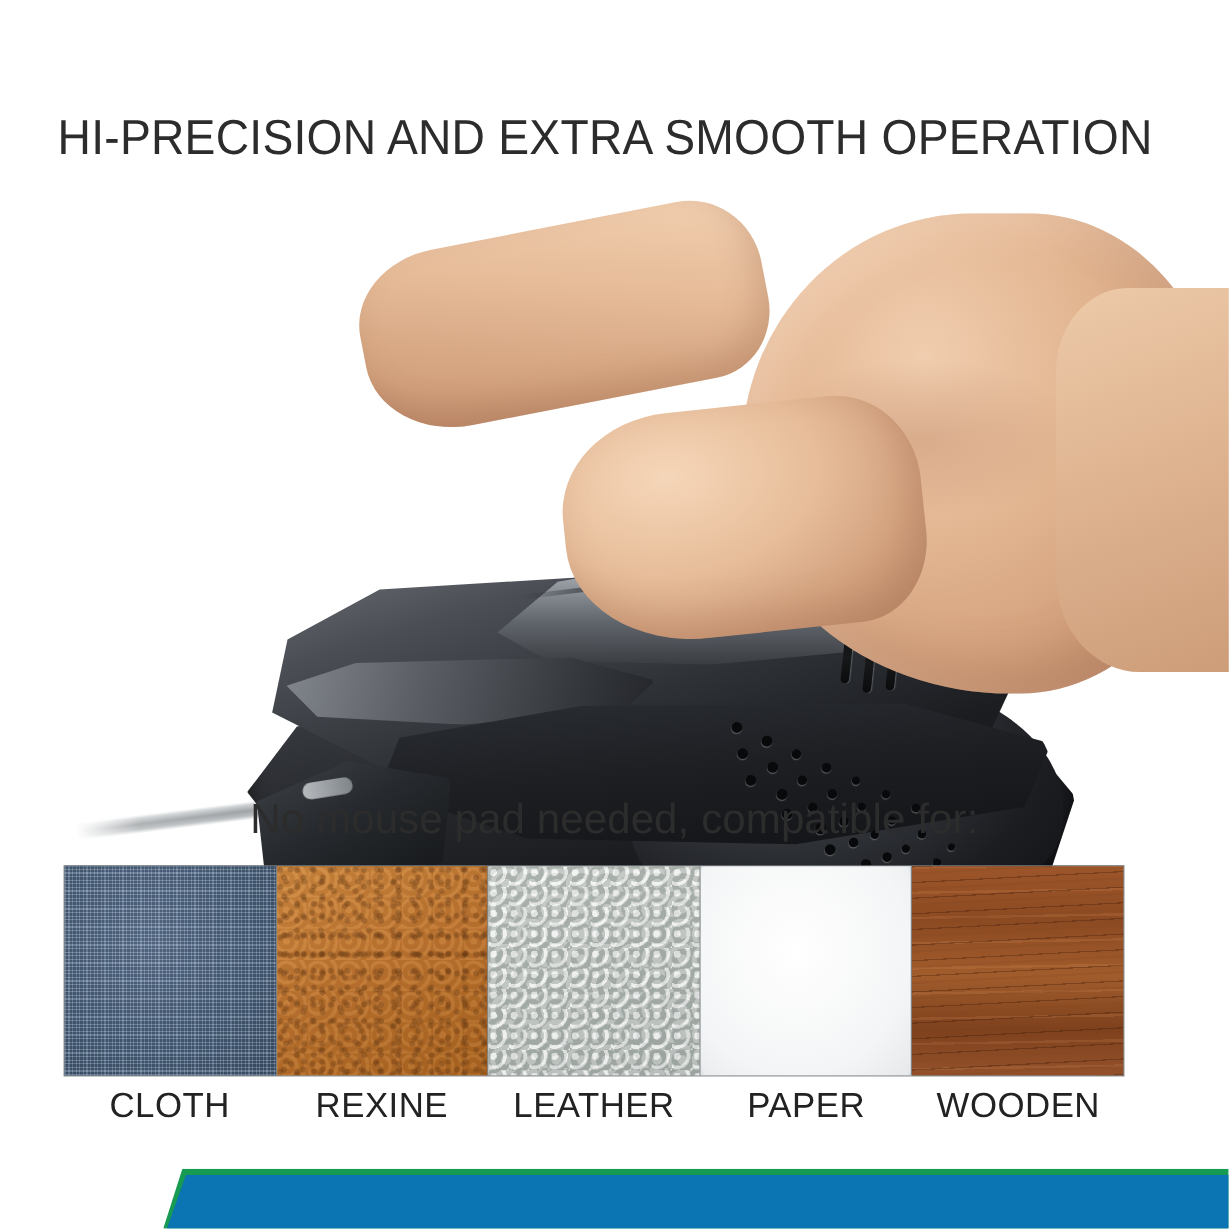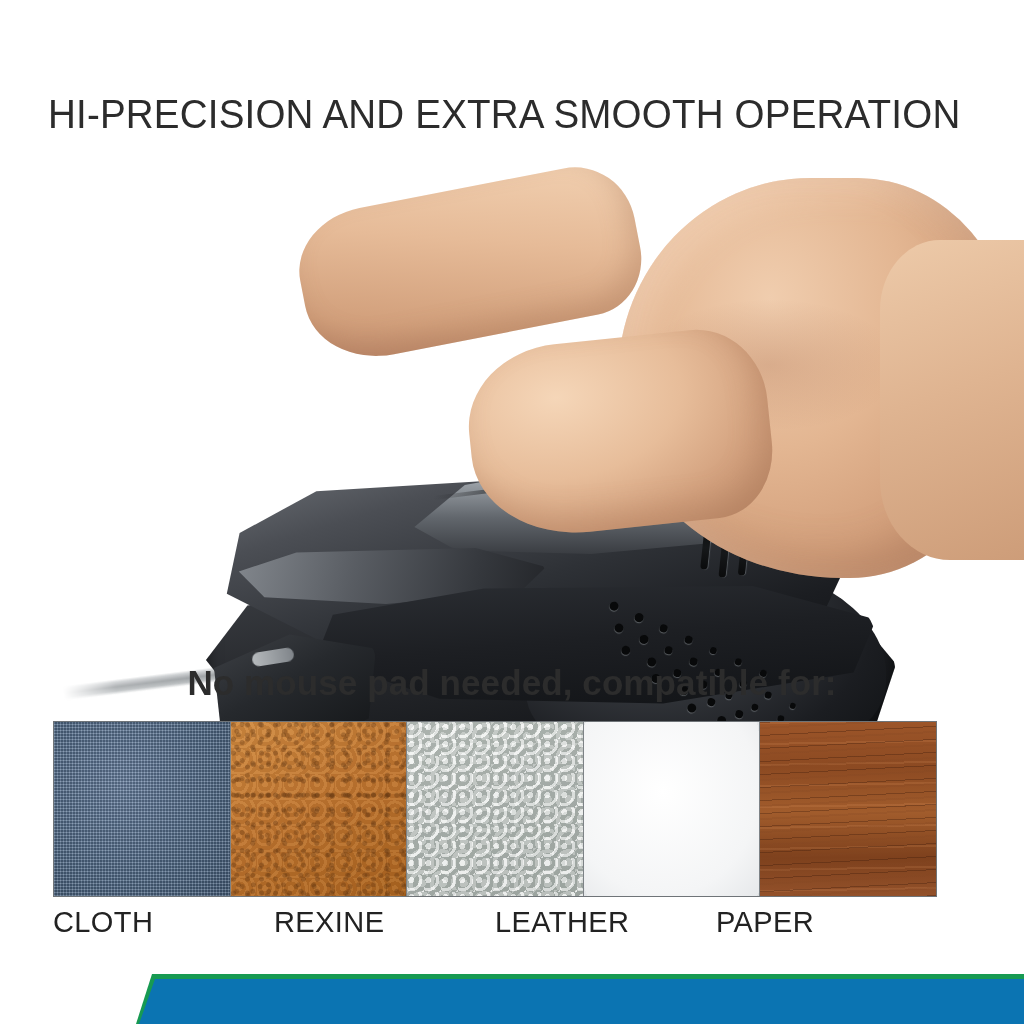--- a/index.html
+++ b/index.html
@@ -291,21 +291,21 @@
   
   #subtitle {
     position: absolute;
     left: 0;
     top: 660px;
     width: 1024px;
     text-align: center;
     color: #2c2c2c;
     font-size: 35px;
     line-height: 46px;
-    font-weight: 700;
+    font-weight: 400;
     letter-spacing: 0.1px;
   }
 
   
   #swatch-strip {
     position: absolute;
     left: 53px;
     top: 721px;
     width: 884px;
     height: 176px;
@@ -381,21 +381,21 @@
   #swatch-labels {
     position: absolute;
     left: 53px;
     top: 903px;
     width: 884px;
     height: 38px;
     display: flex;
   }
   .swatch-label {
     flex: 1 1 0;
-    text-align: left;
+    text-align: center;
     color: #222222;
     font-size: 29px;
     line-height: 38px;
     letter-spacing: 0.4px;
     font-weight: 400;
   }
 
   
   #bottom-band {
     position: absolute;
@@ -508,18 +508,19 @@
   <div class="swatch sw-rexine"></div>
   <div class="swatch sw-paper"></div>
   <div class="swatch sw-wooden"></div>
 </div>
 
 <div id="swatch-labels">
   <div class="swatch-label">CLOTH</div>
   <div class="swatch-label">REXINE</div>
   <div class="swatch-label">LEATHER</div>
   <div class="swatch-label">PAPER</div>
+  <div class="swatch-label">WOODEN</div>
 </div>
 
 <div id="bottom-band">
   <div class="band-green"></div>
   <div class="band-blue"></div>
 </div>
 
 </body></html>

